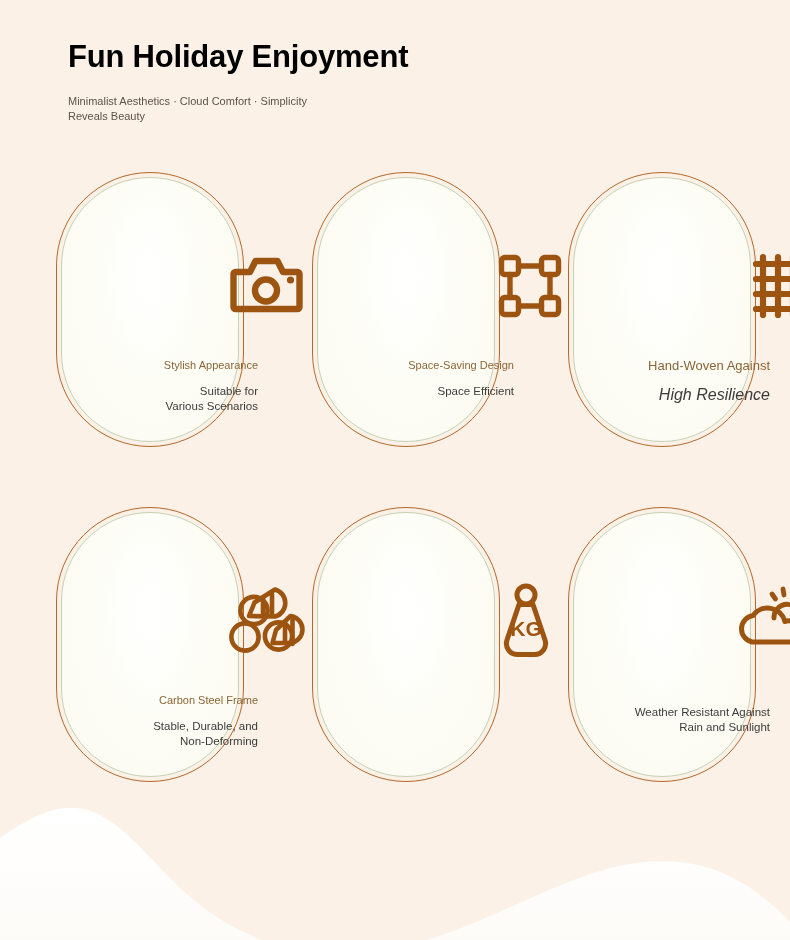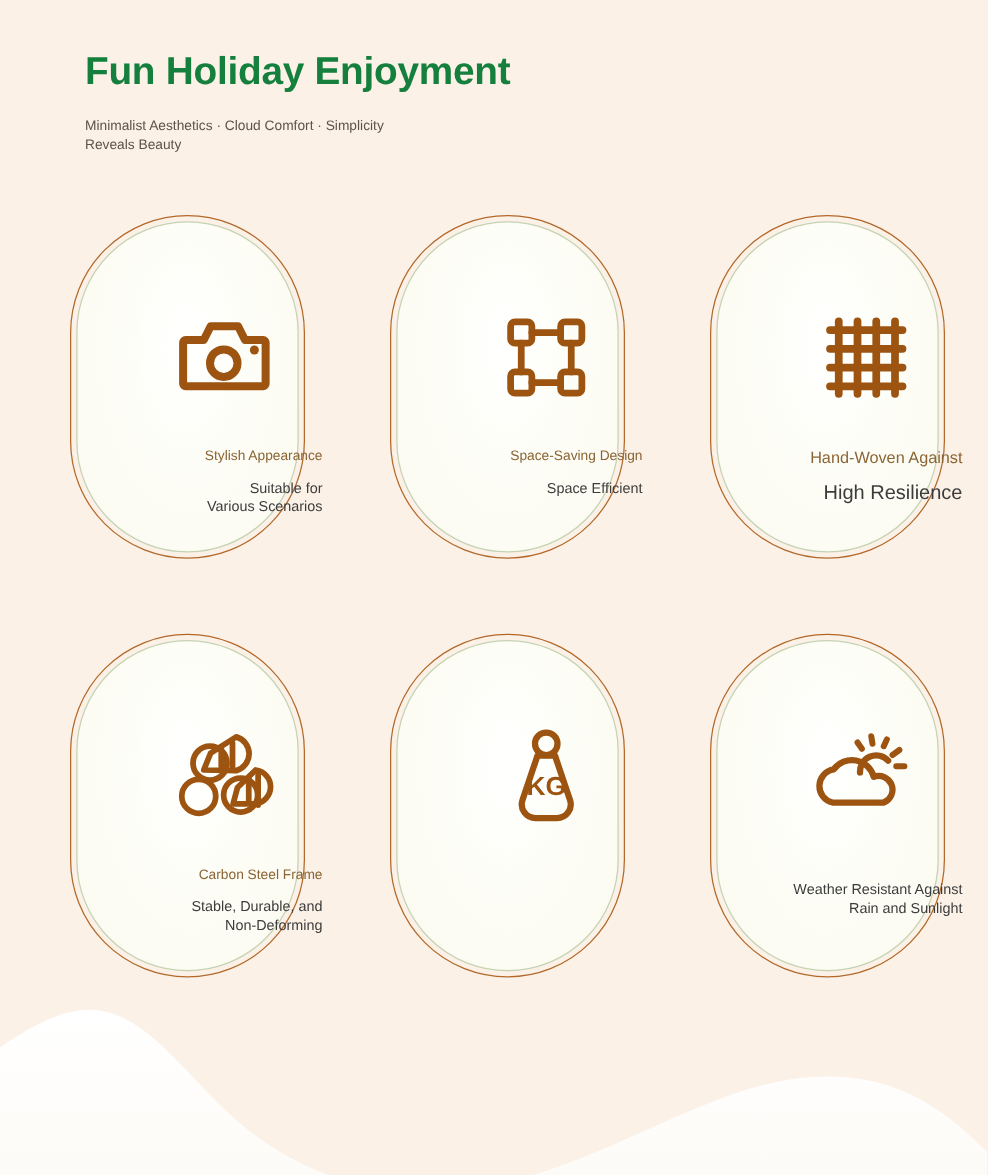--- a/index.html
+++ b/index.html
@@ -32,21 +32,21 @@
   
   #header {
     position: absolute;
     left: 68px;
     top: 38px;
     z-index: 3;
   }
   #page-title {
     font-size: 31px;
     font-weight: bold;
-    color: #15803d;
+    color: #000000;
     letter-spacing: -0.2px;
     line-height: 1.2;
     white-space: nowrap;
   }
   #page-subtitle {
     margin-top: 19px;
     font-size: 11px;
     color: #5E5348;
     line-height: 1.35;
     max-width: 280px;
@@ -99,21 +99,21 @@
 
   
   .card-icon {
     position: absolute;
     left: 0;
     right: 0;
     top: 74px;
     height: 80px;
     display: flex;
     align-items: center;
-    justify-content: center;
+    justify-content: flex-end;
   }
   .card-icon svg { display: block; overflow: visible; }
 
   
   .card-text {
     position: absolute;
     left: -14px;
     width: 216px;
     top: 186px;
   }
@@ -129,21 +129,21 @@
     padding-left: 24px;
     text-align: right;
     color: #3C3C3C;
     font-size: 11.5px;
     line-height: 1.3;
     white-space: pre-line;
   }
 
   
   .card-slot.big .card-title { font-size: 13px; }
-  .card-slot.big .card-desc  { font-size: 16px; margin-top: 10px; padding-left: 28px; }
+  .card-slot.big .card-desc  { font-size: 16px; margin-top: 10px; padding-left: 28px; font-style: italic; }
 
   
   .card-slot.row-1 .card-desc { padding-left: 22px; }
 </style>
 </head>
 <body>
 
 <svg id="bottom-wave" viewBox="0 0 790 160" preserveAspectRatio="none" aria-hidden="true">
   <defs>
     <linearGradient id="waveShade" x1="0" y1="0" x2="0" y2="1">

